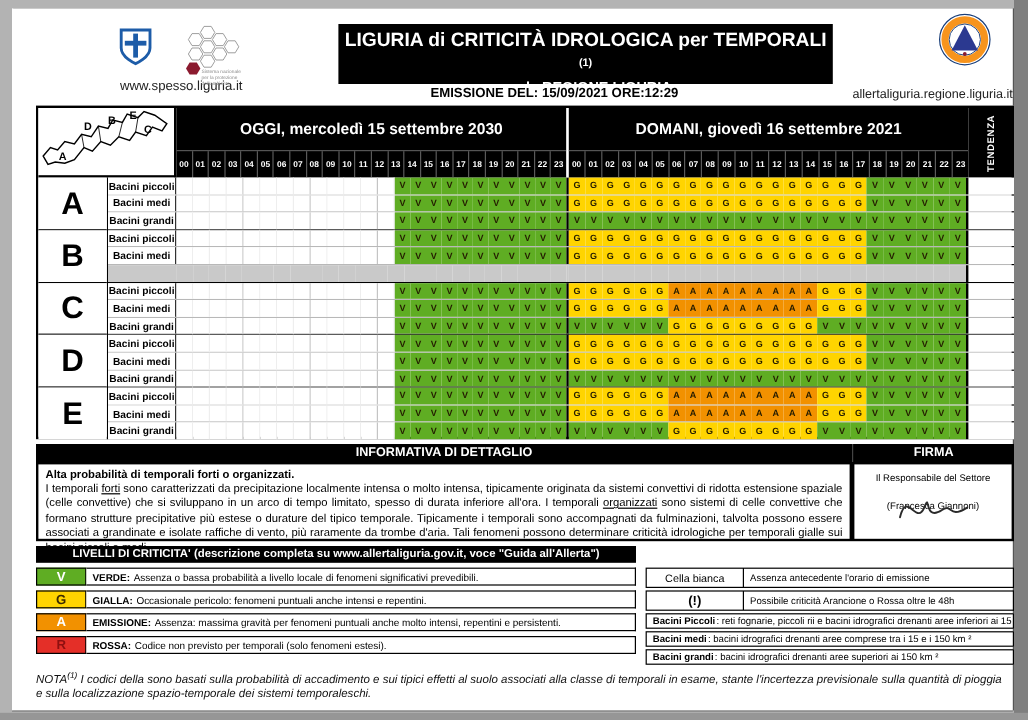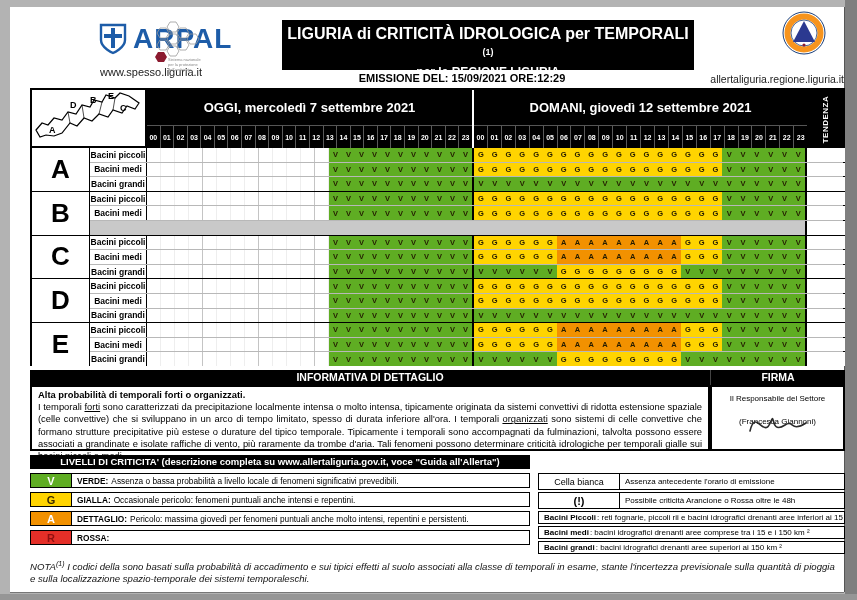--- a/index.html
+++ b/index.html
@@ -98,21 +98,20 @@
   <div class="edge-r"></div>
   <div class="edge-b"></div>
   <div class="page">
 
     <div class="arpal">
       <svg width="30" height="32" viewBox="0 0 30 32">
         <path d="M3 2 H27 V17 C27 25 15 30 15 30 C15 30 3 25 3 17 Z" fill="#fff" stroke="#1d5ca8" stroke-width="2.4"></path>
         <rect x="13" y="5" width="4" height="20" fill="#1d5ca8"></rect>
         <rect x="6" y="11" width="18" height="4" fill="#1d5ca8"></rect>
       </svg>
-      <span class="arpal-text">ARPAL</span>
     </div>
     <div class="arpal-url">www.spesso.liguria.it</div>
 
     <svg class="snpa" viewBox="0 0 78 56">
       <g fill="none" stroke="#9a9a9a" stroke-width="0.8">
         <polygon points="30,2 36,2 39,7 36,12 30,12 27,7"></polygon>
         <polygon points="40,8 46,8 49,13 46,18 40,18 37,13"></polygon>
         <polygon points="20,8 26,8 29,13 26,18 20,18 17,13"></polygon>
         <polygon points="30,14 36,14 39,19 36,24 30,24 27,19"></polygon>
         <polygon points="40,20 46,20 49,25 46,30 40,30 37,25"></polygon>
@@ -148,21 +147,21 @@
           <path d="M36 22 L38 33 M50 15 L52 28 M70 12 L67 24 M83 8 L81 20" stroke="#000" stroke-width="0.7" fill="none"></path>
           <text x="17" y="43" font-size="9" font-weight="bold">A</text>
           <text x="58" y="13" font-size="9" font-weight="bold">B</text>
           <text x="88" y="21" font-size="9" font-weight="bold">C</text>
           <text x="38" y="18" font-size="9" font-weight="bold">D</text>
           <text x="76" y="9" font-size="9" font-weight="bold">E</text>
         </svg>
       </div>
 
       <div class="dayhead oggi">
-        <div class="dtitle">OGGI, mercoledì 7 settembre 2021</div>
+        <div class="dtitle">OGGI, mercoledì 15 settembre 2030</div>
         <div class="hrow">
             <div class="hcell">00</div>
             <div class="hcell">01</div>
             <div class="hcell">02</div>
             <div class="hcell">03</div>
             <div class="hcell">04</div>
             <div class="hcell">05</div>
             <div class="hcell">06</div>
             <div class="hcell">07</div>
             <div class="hcell">08</div>
@@ -178,21 +177,21 @@
             <div class="hcell">18</div>
             <div class="hcell">19</div>
             <div class="hcell">20</div>
             <div class="hcell">21</div>
             <div class="hcell">22</div>
             <div class="hcell">23</div>
           </div>
       </div>
       <div class="headdiv"></div>
       <div class="dayhead domani">
-        <div class="dtitle">DOMANI, giovedì 12 settembre 2021</div>
+        <div class="dtitle">DOMANI, giovedì 16 settembre 2021</div>
         <div class="hrow">
             <div class="hcell">00</div>
             <div class="hcell">01</div>
             <div class="hcell">02</div>
             <div class="hcell">03</div>
             <div class="hcell">04</div>
             <div class="hcell">05</div>
             <div class="hcell">06</div>
             <div class="hcell">07</div>
             <div class="hcell">08</div>
@@ -1111,28 +1110,29 @@
         <div class="crow">
           <div class="clet" style="background: rgb(255, 212, 0); color: rgb(58, 42, 0);">G</div>
           <div class="cdesc">
             <b>GIALLA:</b>
             <span>Occasionale pericolo: fenomeni puntuali anche intensi e repentini.</span>
           </div>
         </div>
         <div class="crow">
           <div class="clet" style="background: rgb(242, 145, 0); color: rgb(255, 255, 255);">A</div>
           <div class="cdesc">
-            <b>DETTAGLIO:</b>
-            <span>Pericolo: massima giovedì per fenomeni puntuali anche molto intensi, repentini e persistenti.</span>
+            <b>EMISSIONE:</b>
+            <span>Assenza: massima gravità per fenomeni puntuali anche molto intensi, repentini e persistenti.</span>
           </div>
         </div>
         <div class="crow">
           <div class="clet" style="background: rgb(228, 47, 40); color: rgb(143, 16, 16);">R</div>
           <div class="cdesc">
             <b>ROSSA:</b>
+            <span>Codice non previsto per temporali (solo fenomeni estesi).</span>
           </div>
         </div>
       </div>
 
     <div class="legrows" id="leg-rows">
         <div class="lrow2">
           <div class="lkey">Cella bianca</div>
           <div class="lval">Assenza antecedente l'orario di emissione</div>
         </div>
         <div class="lrow2">

